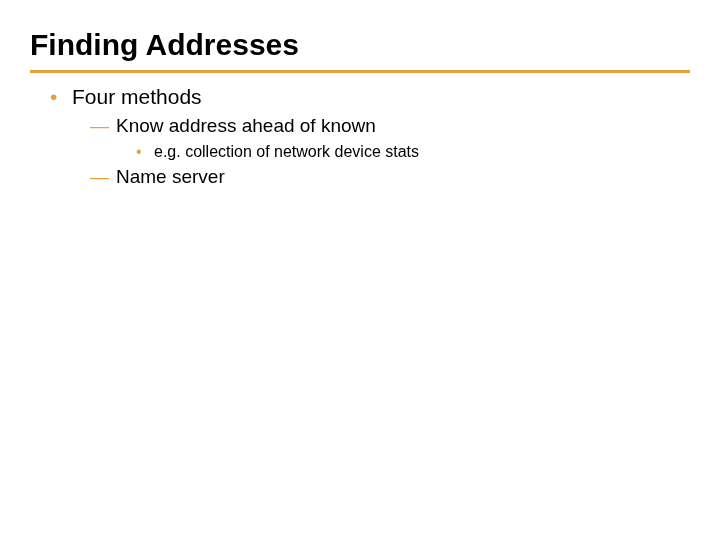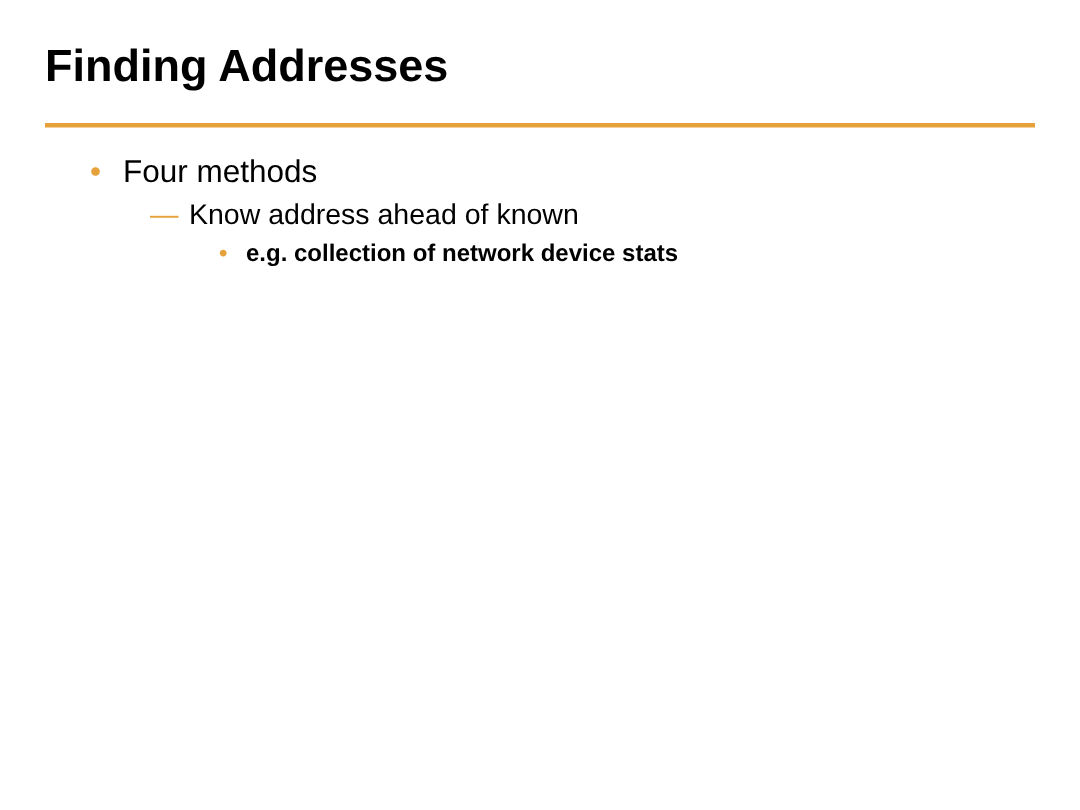--- a/index.html
+++ b/index.html
@@ -11,27 +11,27 @@
     box-sizing:border-box;
   }
   .slide{
     padding:28px 30px 0 30px;
   }
   .title{
     font-family:"Arial Black",Arial,sans-serif;
     font-weight:900;
     font-size:30px;
     letter-spacing:0px;
-    padding-bottom:20px;
+    padding-bottom:8px;
     border-bottom:3px solid #e6a13a;
     margin-bottom:10px;
   }
   ul.lvl0{
     list-style:none;
-    margin:16px;
+    margin:6px;
     padding:0 0 0 14px;
   }
   ul.lvl0 > li{
     position:relative;
     padding-left:22px;
     font-size:21px;
     line-height:1.35;
   }
   ul.lvl0 > li::before{
     content:"•";
@@ -57,21 +57,20 @@
     position:absolute;
     left:0;
     top:0;
     color:#e6a13a;
     font-size:19px;
   }
   ul.lvl2{
     list-style:none;
     margin:0;
     padding:0 0 0 20px;
-    font-weight:bold;
   }
   ul.lvl2 > li{
     position:relative;
     padding-left:18px;
     font-size:16px;
     line-height:1.5;
   }
   ul.lvl2 > li::before{
     content:"•";
     position:absolute;
@@ -93,16 +92,19 @@
 
       <ul class="lvl1">
         <li>
           <span>Know address ahead of known</span>
           <ul class="lvl2">
             <li>
               <span>e.g. collection of network device stats</span>
             </li>
           </ul>
         </li>
+        <li>
+          <span>Name server</span>
+        </li>
       </ul>
     </li>
   </ul>
 </div>
 
 </body></html>

